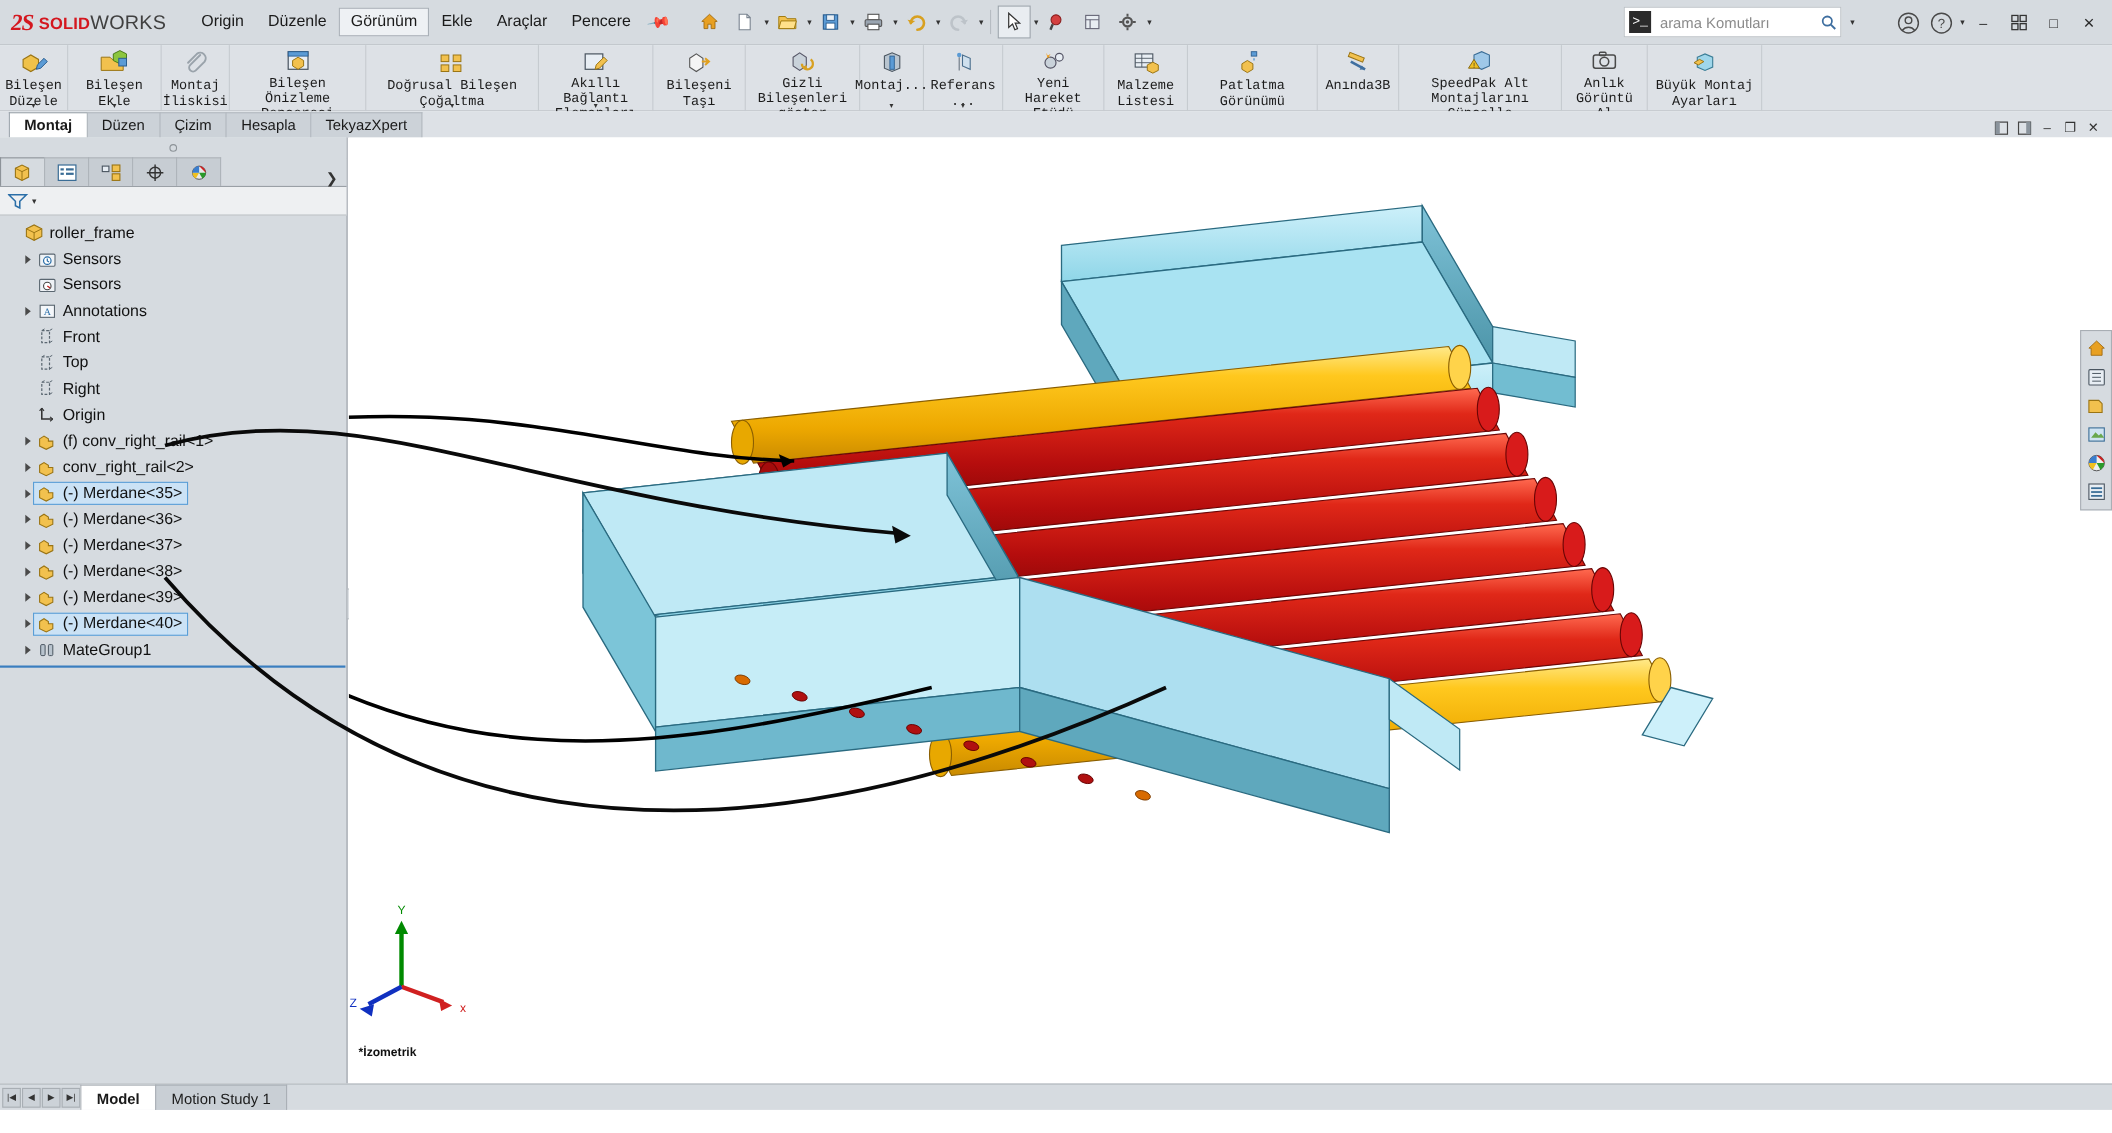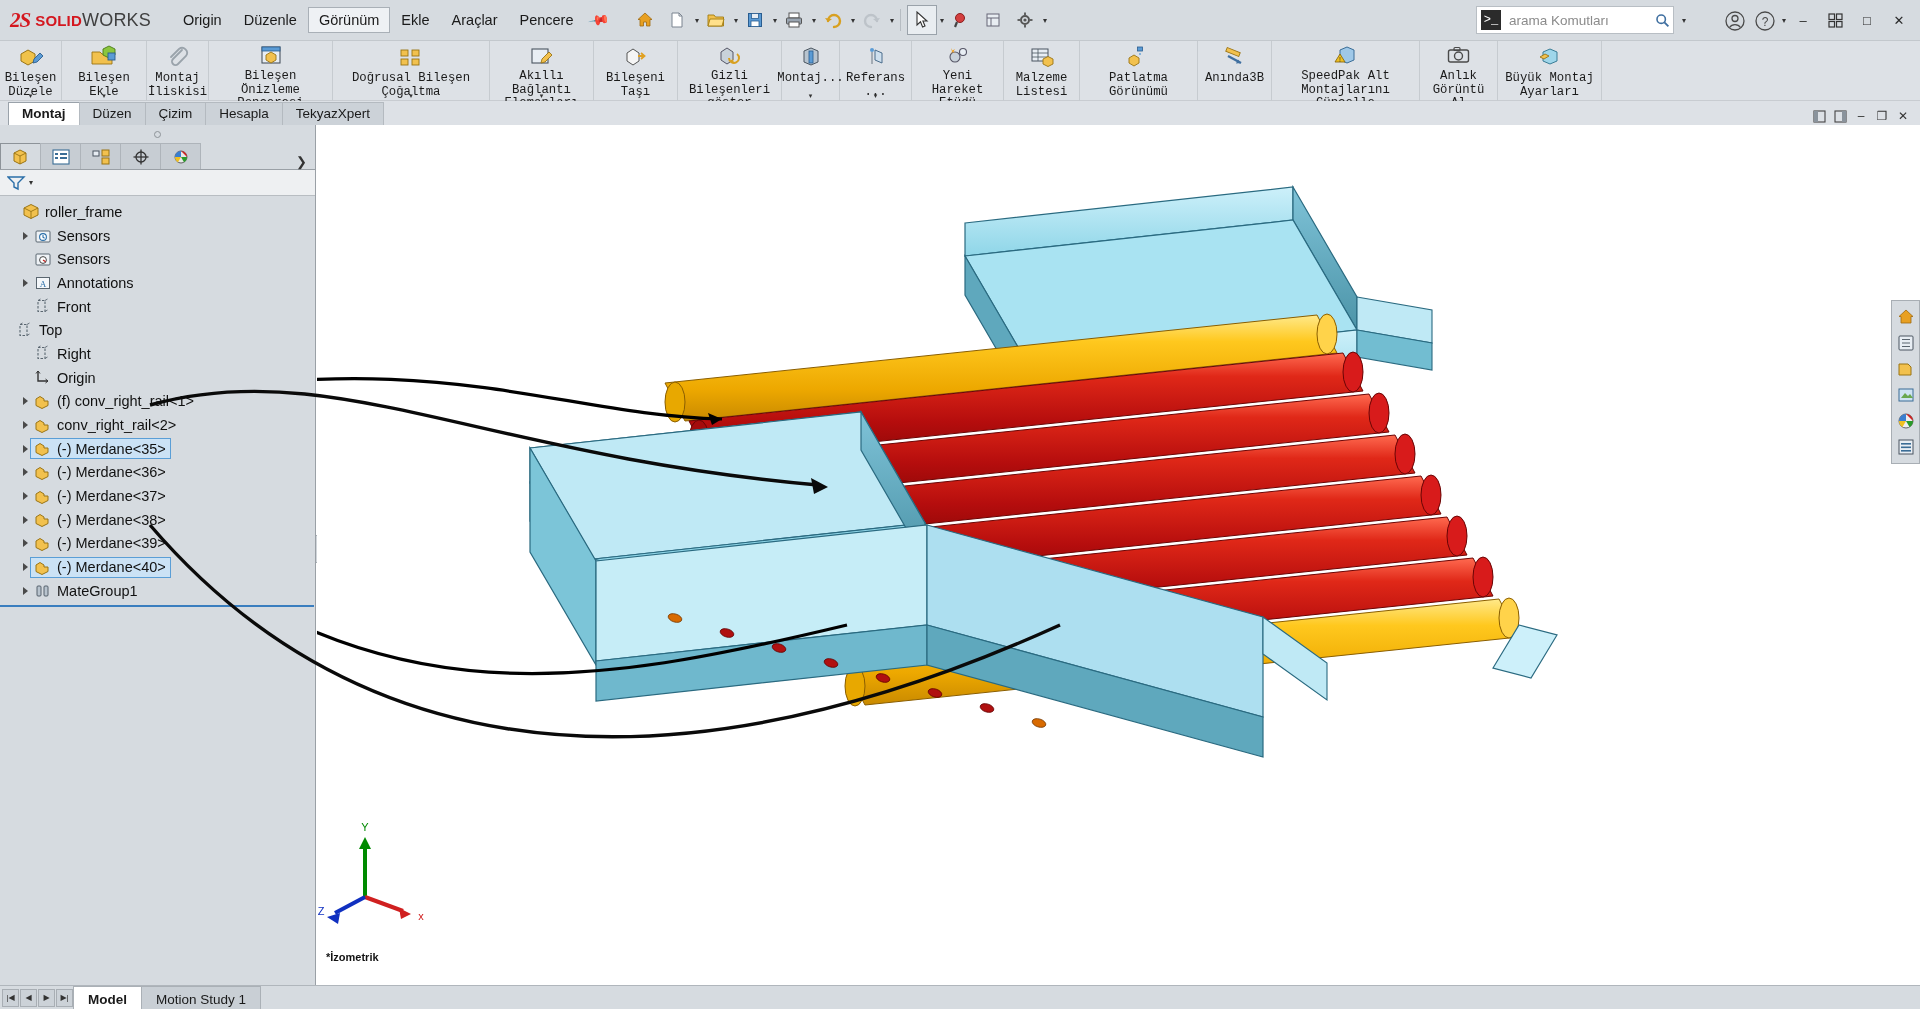--- a/index.html
+++ b/index.html
@@ -783,21 +783,21 @@
         <span class="tw"></span>
         <span class="tree-icon">
           <svg width="18" height="17" viewBox="0 0 18 17">
               <path d="M4 2.5 h7 v11 h-7z" fill="none" stroke="#5a6670" stroke-width="1.1" stroke-dasharray="2.5 1.5"></path>
               <path d="M4 2.5 l2.5-1.5 M11 2.5 l2.5-1.5 M11 13.5 l2.5-1.5" stroke="#5a6670" stroke-width="0.9"></path>
             </svg>
         </span>
         <span class="tree-label">Front</span>
       </div>
 
-      <div class="tree-row" style="padding-left:0">
+      <div class="tree-row" style="padding-left:18px">
         <span class="tw"></span>
         <span class="tree-icon">
           <svg width="18" height="17" viewBox="0 0 18 17">
               <path d="M4 2.5 h7 v11 h-7z" fill="none" stroke="#5a6670" stroke-width="1.1" stroke-dasharray="2.5 1.5"></path>
               <path d="M4 2.5 l2.5-1.5 M11 2.5 l2.5-1.5 M11 13.5 l2.5-1.5" stroke="#5a6670" stroke-width="0.9"></path>
             </svg>
         </span>
         <span class="tree-label">Top</span>
       </div>
 

